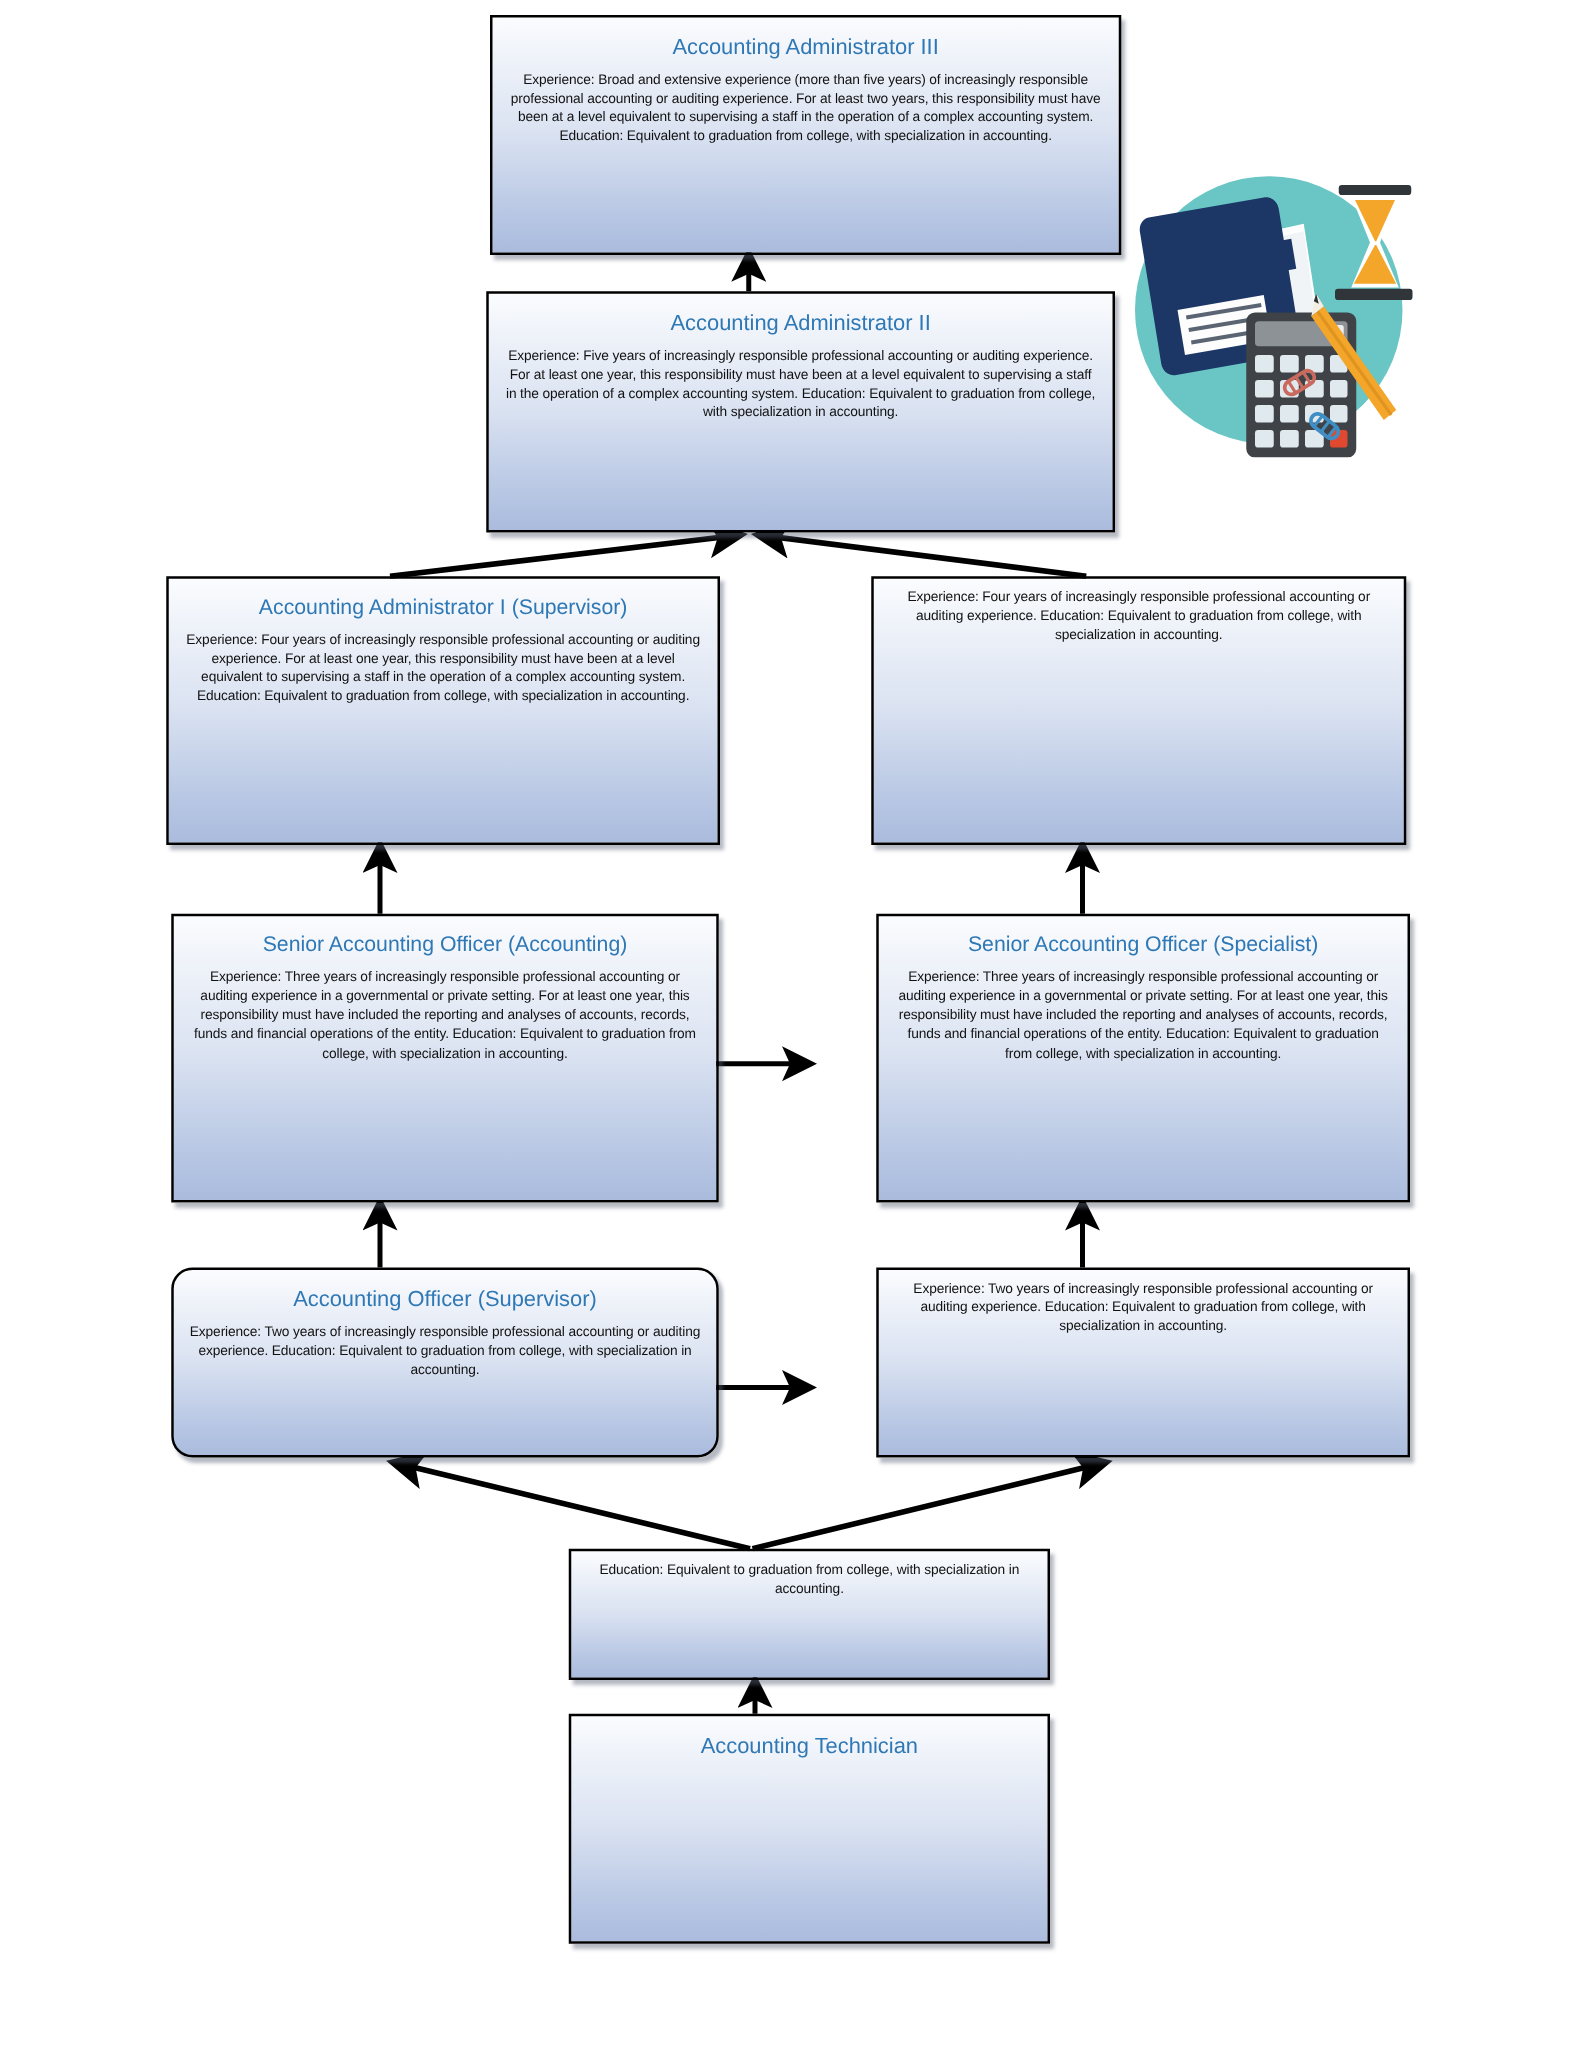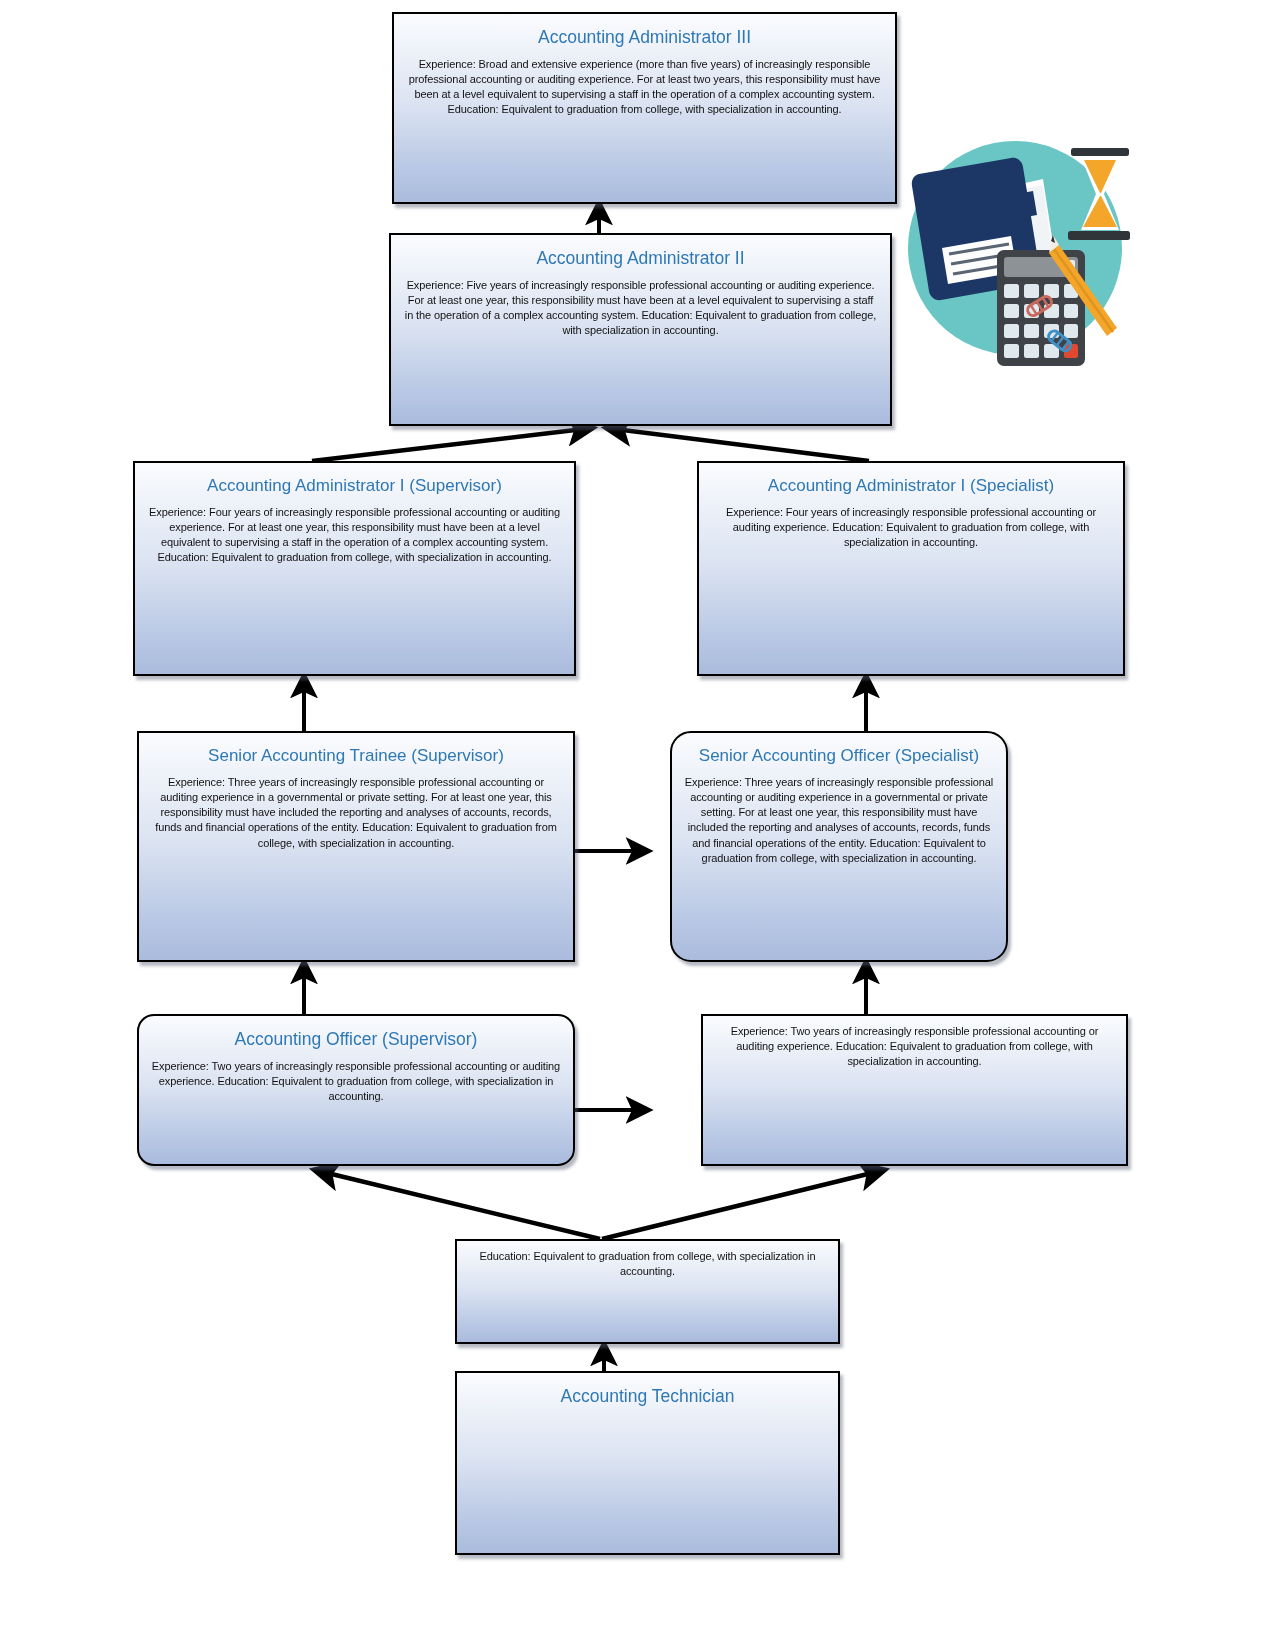--- a/index.html
+++ b/index.html
@@ -197,30 +197,29 @@
     <div class="title">Accounting Administrator II</div>
     <div class="body">Experience: Five years of increasingly responsible professional accounting or auditing experience. For at least one year, this responsibility must have been at a level equivalent to supervising a staff in the operation of a complex accounting system. Education: Equivalent to graduation from college, with specialization in accounting.</div>
   </div>
 
   <div class="node" style="left:88px; top:461px; width:443px; height:215px;">
     <div class="title small">Accounting Administrator I (Supervisor)</div>
     <div class="body">Experience: Four years of increasingly responsible professional accounting or auditing experience. For at least one year, this responsibility must have been at a level equivalent to supervising a staff in the operation of a complex accounting system. Education: Equivalent to graduation from college, with specialization in accounting.</div>
   </div>
 
   <div class="node" style="left:652px; top:461px; width:428px; height:215px;">
-    <div class="title small">Accounting Administrator I (Specialist)</div>
     <div class="body">Experience: Four years of increasingly responsible professional accounting or auditing experience. Education: Equivalent to graduation from college, with specialization in accounting.</div>
   </div>
 
   <div class="node" style="left:92px; top:731px; width:438px; height:231px;">
-    <div class="title small">Senior Accounting Trainee (Supervisor)</div>
+    <div class="title small">Senior Accounting Officer (Accounting)</div>
     <div class="body">Experience: Three years of increasingly responsible professional accounting or auditing experience in a governmental or private setting. For at least one year, this responsibility must have included the reporting and analyses of accounts, records, funds and financial operations of the entity. Education: Equivalent to graduation from college, with specialization in accounting.</div>
   </div>
 
-  <div class="node" style="left:625px; top:731px; width:338px; height:231px;border-radius:21px;">
+  <div class="node" style="left:656px; top:731px; width:427px; height:231px;">
     <div class="title small">Senior Accounting Officer (Specialist)</div>
     <div class="body">Experience: Three years of increasingly responsible professional accounting or auditing experience in a governmental or private setting. For at least one year, this responsibility must have included the reporting and analyses of accounts, records, funds and financial operations of the entity. Education: Equivalent to graduation from college, with specialization in accounting.</div>
   </div>
 
   <div class="node" style="left:92px; top:1014px; width:438px; height:152px;border-radius:17px;">
     <div class="title">Accounting Officer (Supervisor)</div>
     <div class="body">Experience: Two years of increasingly responsible professional accounting or auditing experience. Education: Equivalent to graduation from college, with specialization in accounting.</div>
   </div>
 
   <div class="node" style="left:656px; top:1014px; width:427px; height:152px;">

